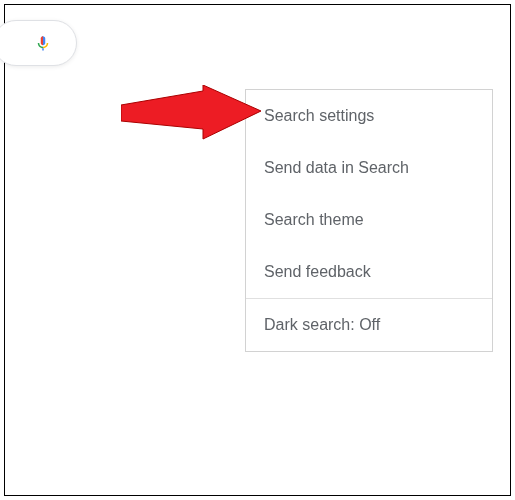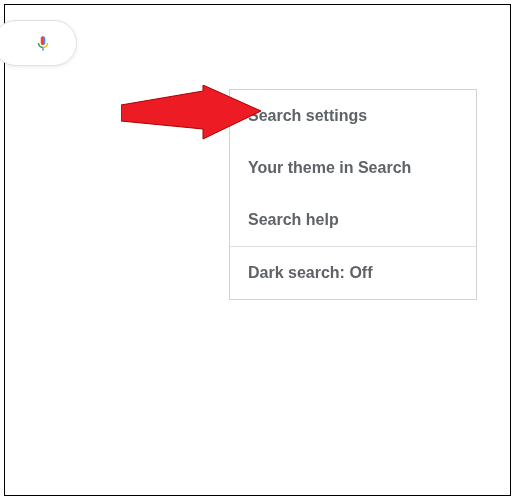--- a/index.html
+++ b/index.html
@@ -32,25 +32,24 @@
       box-shadow: 0 1px 4px rgba(0,0,0,0.08);
       display: flex;
       align-items: center;
       justify-content: flex-end;
       padding-right: 24px;
     }
     .mic-icon { width: 18px; height: 24px; }
     .menu {
       position: absolute;
       top: 84px;
-      left: 224px;
+      left: 240px;
       width: 248px;
       border: 1px solid #d2d2d2;
       background: #fff;
-      font-weight: bold;
     }
     .menu-item {
       padding: 16px 20px 16px 18px;
       font-size: 16px;
       color: #5f6368;
       cursor: pointer;
       line-height: 20px;
     }
     .divider {
       border-top: 1px solid #e0e0e0;
@@ -77,22 +76,23 @@
         <path fill="#EA4335" d="M12 3c-1.66 0-3 1.34-3 3v6c0 1.66 1.34 3 3 3V3z"></path>
         <path fill="#FBBC05" d="M17 12c0 2.76-2.24 5-5 5v2c3.87 0 7-3.13 7-7h-2z"></path>
         <path fill="#34A853" d="M7 12H5c0 3.87 3.13 7 7 7v-2c-2.76 0-5-2.24-5-5z"></path>
         <rect x="11" y="19" width="2" height="3" fill="#4285F4"></rect>
       </svg>
     </span>
   </div>
 
   <div class="menu">
     <div class="menu-item">Search settings</div>
-    <div class="menu-item">Your theme in Search</div>
-    <div class="menu-item">Search help</div>
+    <div class="menu-item">Send data in Search</div>
+    <div class="menu-item">Search theme</div>
+    <div class="menu-item">Send feedback</div>
     <div class="divider"></div>
     <div class="menu-item">Dark search: Off</div>
   </div>
 
   <svg class="arrow" viewBox="0 0 140 58">
     <polygon points="0,20 82,6 82,0 140,26 82,54 82,44 0,36" fill="#ed1c24" stroke="#a00" stroke-width="1"></polygon>
   </svg>
 
 </div>
 

